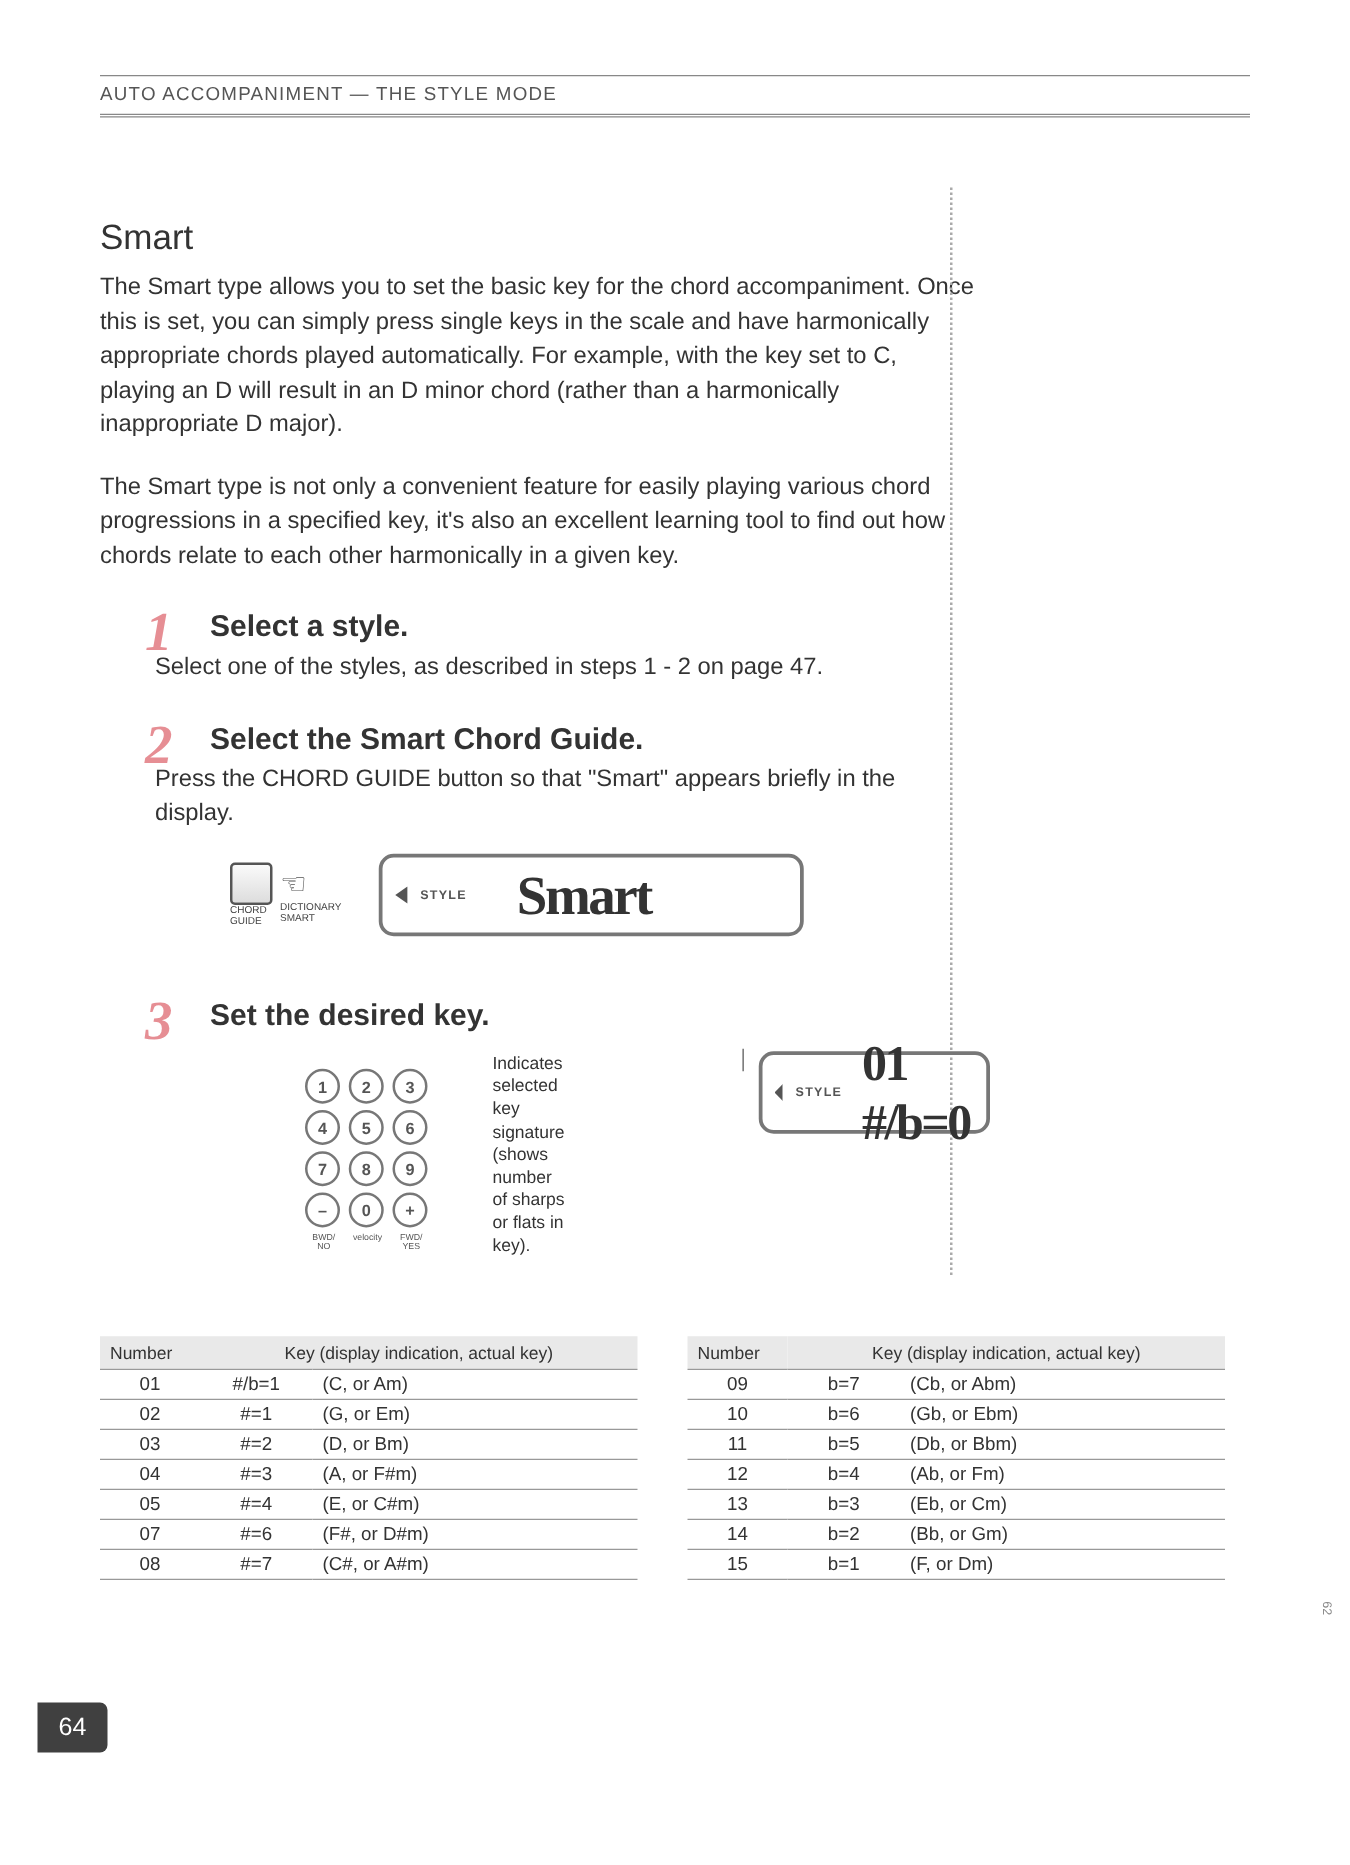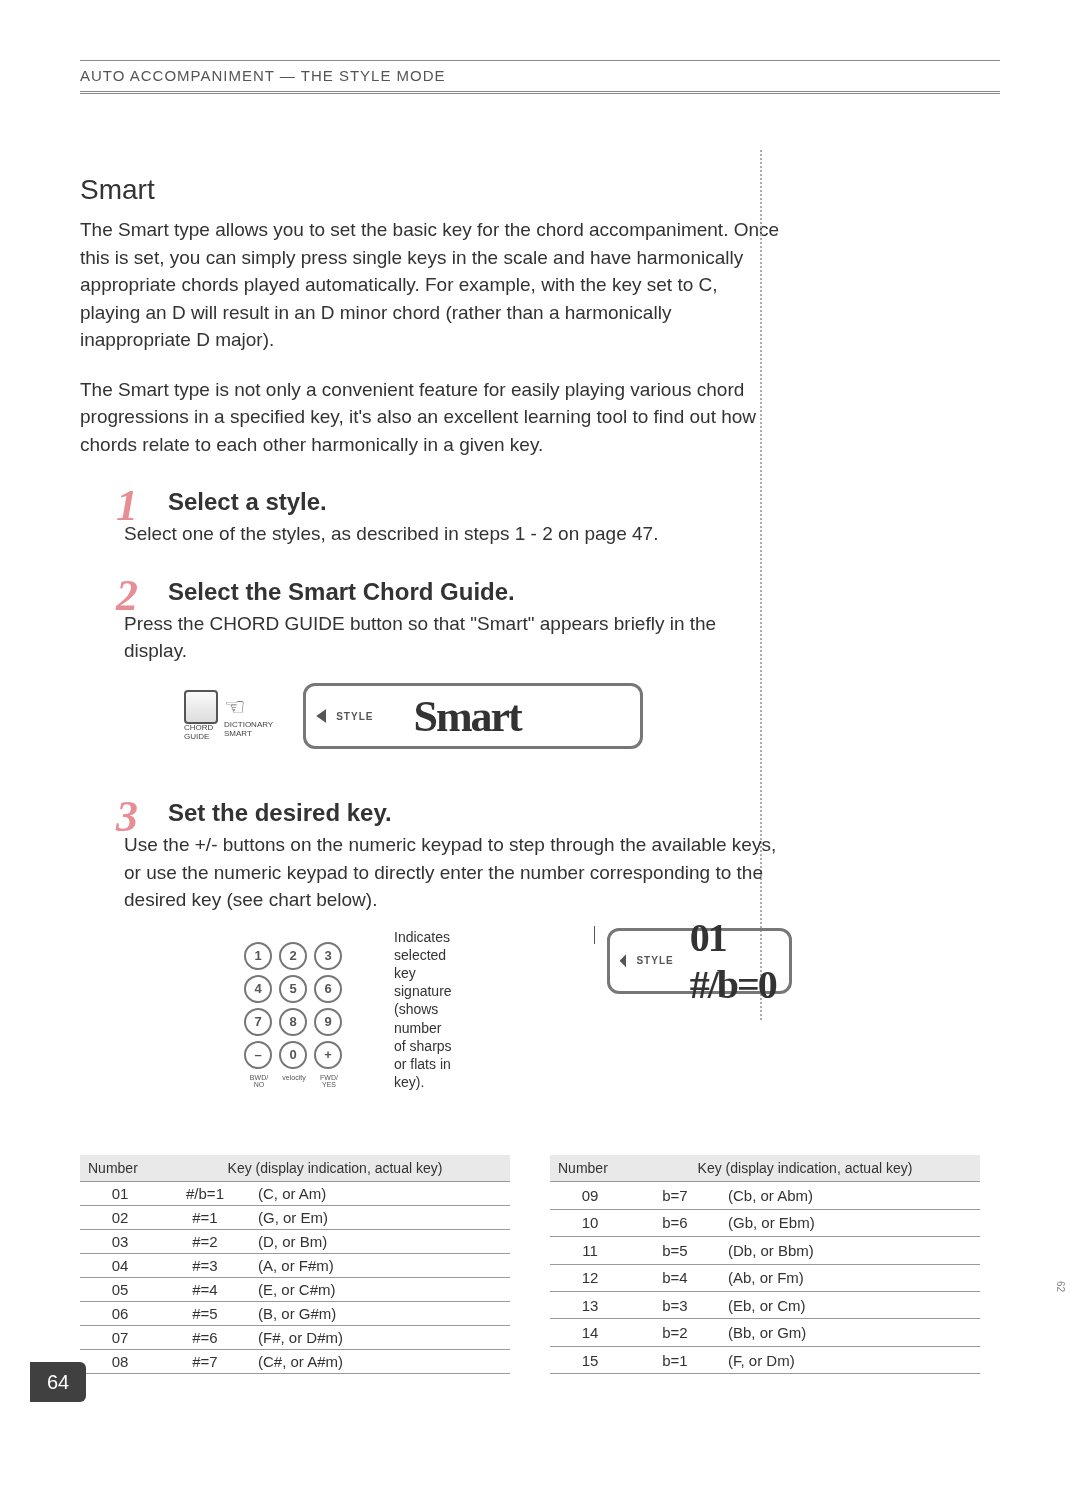--- a/index.html
+++ b/index.html
@@ -256,21 +256,20 @@
           <div class="lcd-marker"></div>
           <span class="lcd-style-label">STYLE</span>
           <span class="lcd-text" style="margin-left:30px;">Smart</span>
         </div>
       </div>
     </div>
 
     <div class="step" style="margin-top:50px;">
       <div class="step-num">3</div>
       <div class="step-title">Set the desired key.</div>
-      <div class="step-body">Use the +/- buttons on the numeric keypad to step through the available keys, or use the numeric keypad to directly enter the number corresponding to the desired key (see chart below).</div>
 
       <div class="step3-area">
         <div>
           <div class="keypad">
             <div class="kbtn">1</div>
             <div class="kbtn">2</div>
             <div class="kbtn">3</div>
             <div class="kbtn">4</div>
             <div class="kbtn">5</div>
             <div class="kbtn">6</div>
@@ -329,25 +328,20 @@
             <td>04</td>
             <td>#=3</td>
             <td>(A, or F#m)</td>
           </tr>
           <tr>
             <td>05</td>
             <td>#=4</td>
             <td>(E, or C#m)</td>
           </tr>
           <tr>
-            <td>06</td>
-            <td>#=5</td>
-            <td>(B, or G#m)</td>
-          </tr>
-          <tr>
             <td>07</td>
             <td>#=6</td>
             <td>(F#, or D#m)</td>
           </tr>
           <tr>
             <td>08</td>
             <td>#=7</td>
             <td>(C#, or A#m)</td>
           </tr>
         </tbody>

